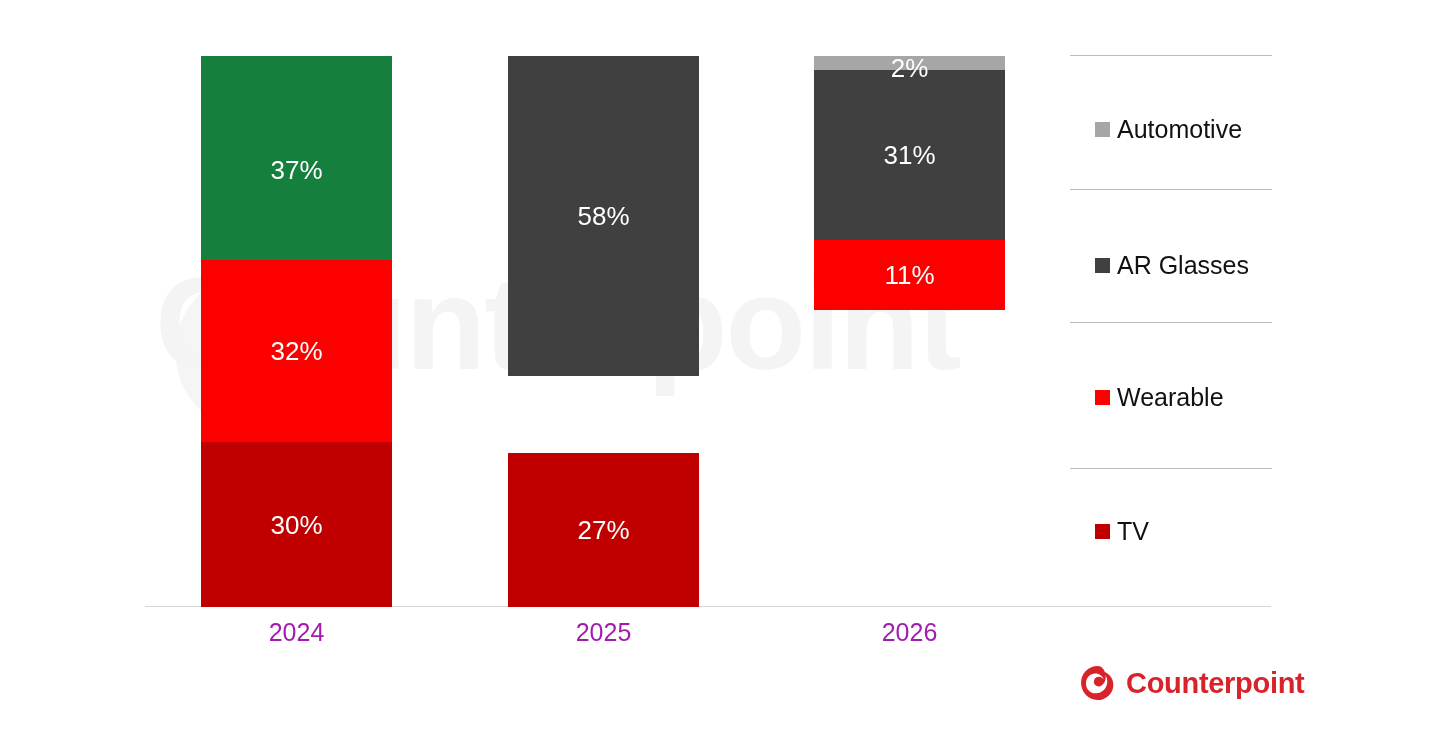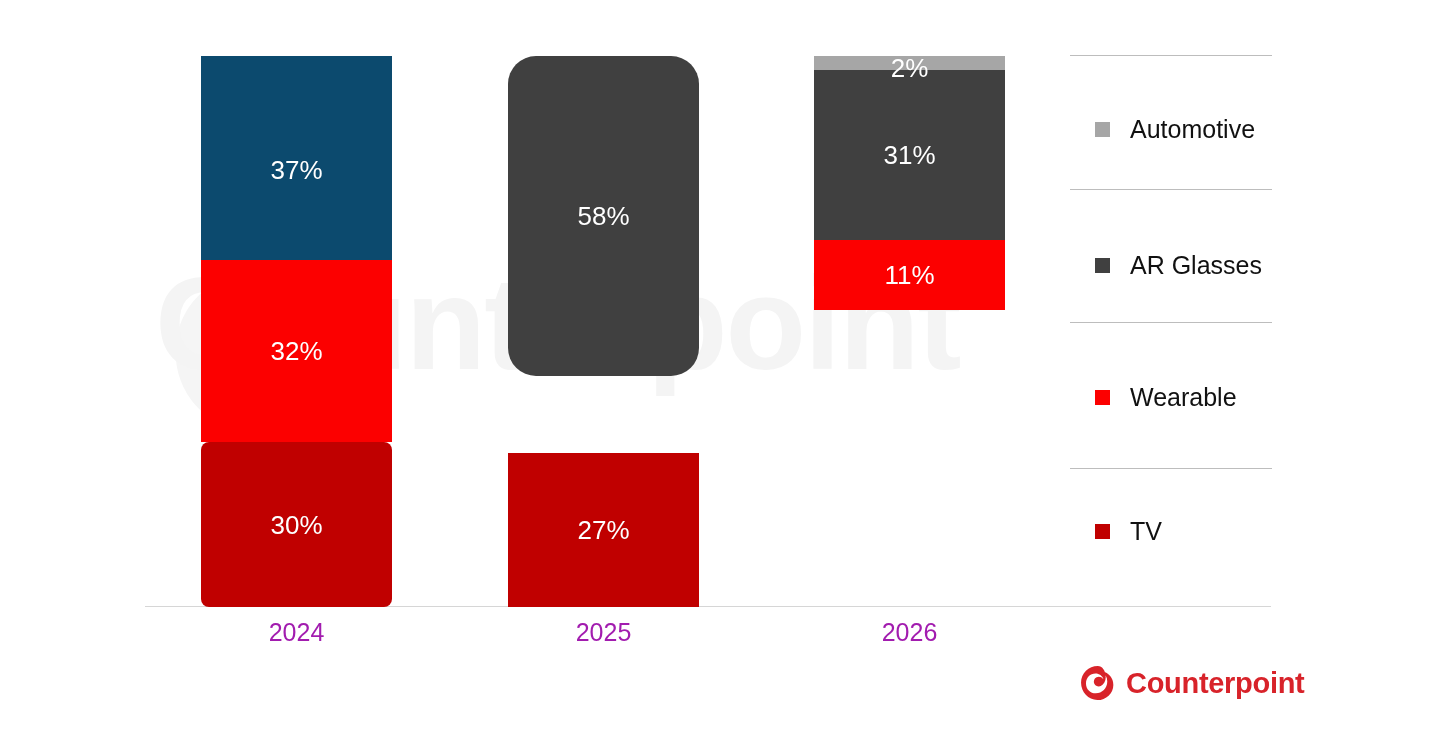--- a/index.html
+++ b/index.html
@@ -71,21 +71,20 @@
     position:absolute;
     left:1070px;
     width:202px;height:1px;
     background:#bdbdbd;
   }
   .legend-item{
     position:absolute;
     left:1095px;
     display:flex;align-items:center;
     white-space:nowrap;
-    gap:13px;
   }
   .legend-swatch{
     width:15px;height:15px;
     display:inline-block;
     margin-right:7px;
     flex:0 0 auto;
   }
   .legend-text{
     font-size:25px;
     color:#111111;
@@ -118,34 +117,34 @@
       <circle cx="54" cy="43" r="7" fill="#f5f5f5"></circle>
     </svg>
     <div class="wm-text">Counterpoint</div>
   </div>
 
   <div class="plot">
 
     <div class="axis-line"></div>
 
     <div class="bar" style="left:201px;top:56px;height:551px;">
-      <div class="seg" style="top:0px;height:228px;background:#0c4a6e;">
+      <div class="seg" style="top:0px;height:228px;background:#15803d;">
         <span class="seg-label">37%</span>
       </div>
       <div class="seg" style="top:204px;height:182px;background:#fc0000;">
         <span class="seg-label">32%</span>
       </div>
-      <div class="seg" style="top:386px;height:165px;background:#c00000;border-radius:8px;">
+      <div class="seg" style="top:386px;height:165px;background:#c00000;">
         <span class="seg-label">30%</span>
       </div>
     </div>
     <div class="cat-label" style="left:201px;">2024</div>
 
     <div class="bar" style="left:508px;top:56px;height:551px;">
-      <div class="seg" style="top:0px;height:320px;background:#404040;border-radius:28px;">
+      <div class="seg" style="top:0px;height:320px;background:#404040;">
         <span class="seg-label">58%</span>
       </div>
       <div class="seg" style="top:397px;height:154px;background:#c00000;">
         <span class="seg-label">27%</span>
       </div>
     </div>
     <div class="cat-label" style="left:508px;text-align:center;">2025</div>
 
     <div class="bar" style="left:814px;top:56px;height:551px;">
       <div class="seg" style="top:0px;height:14px;background:#a6a6a6;"></div>

